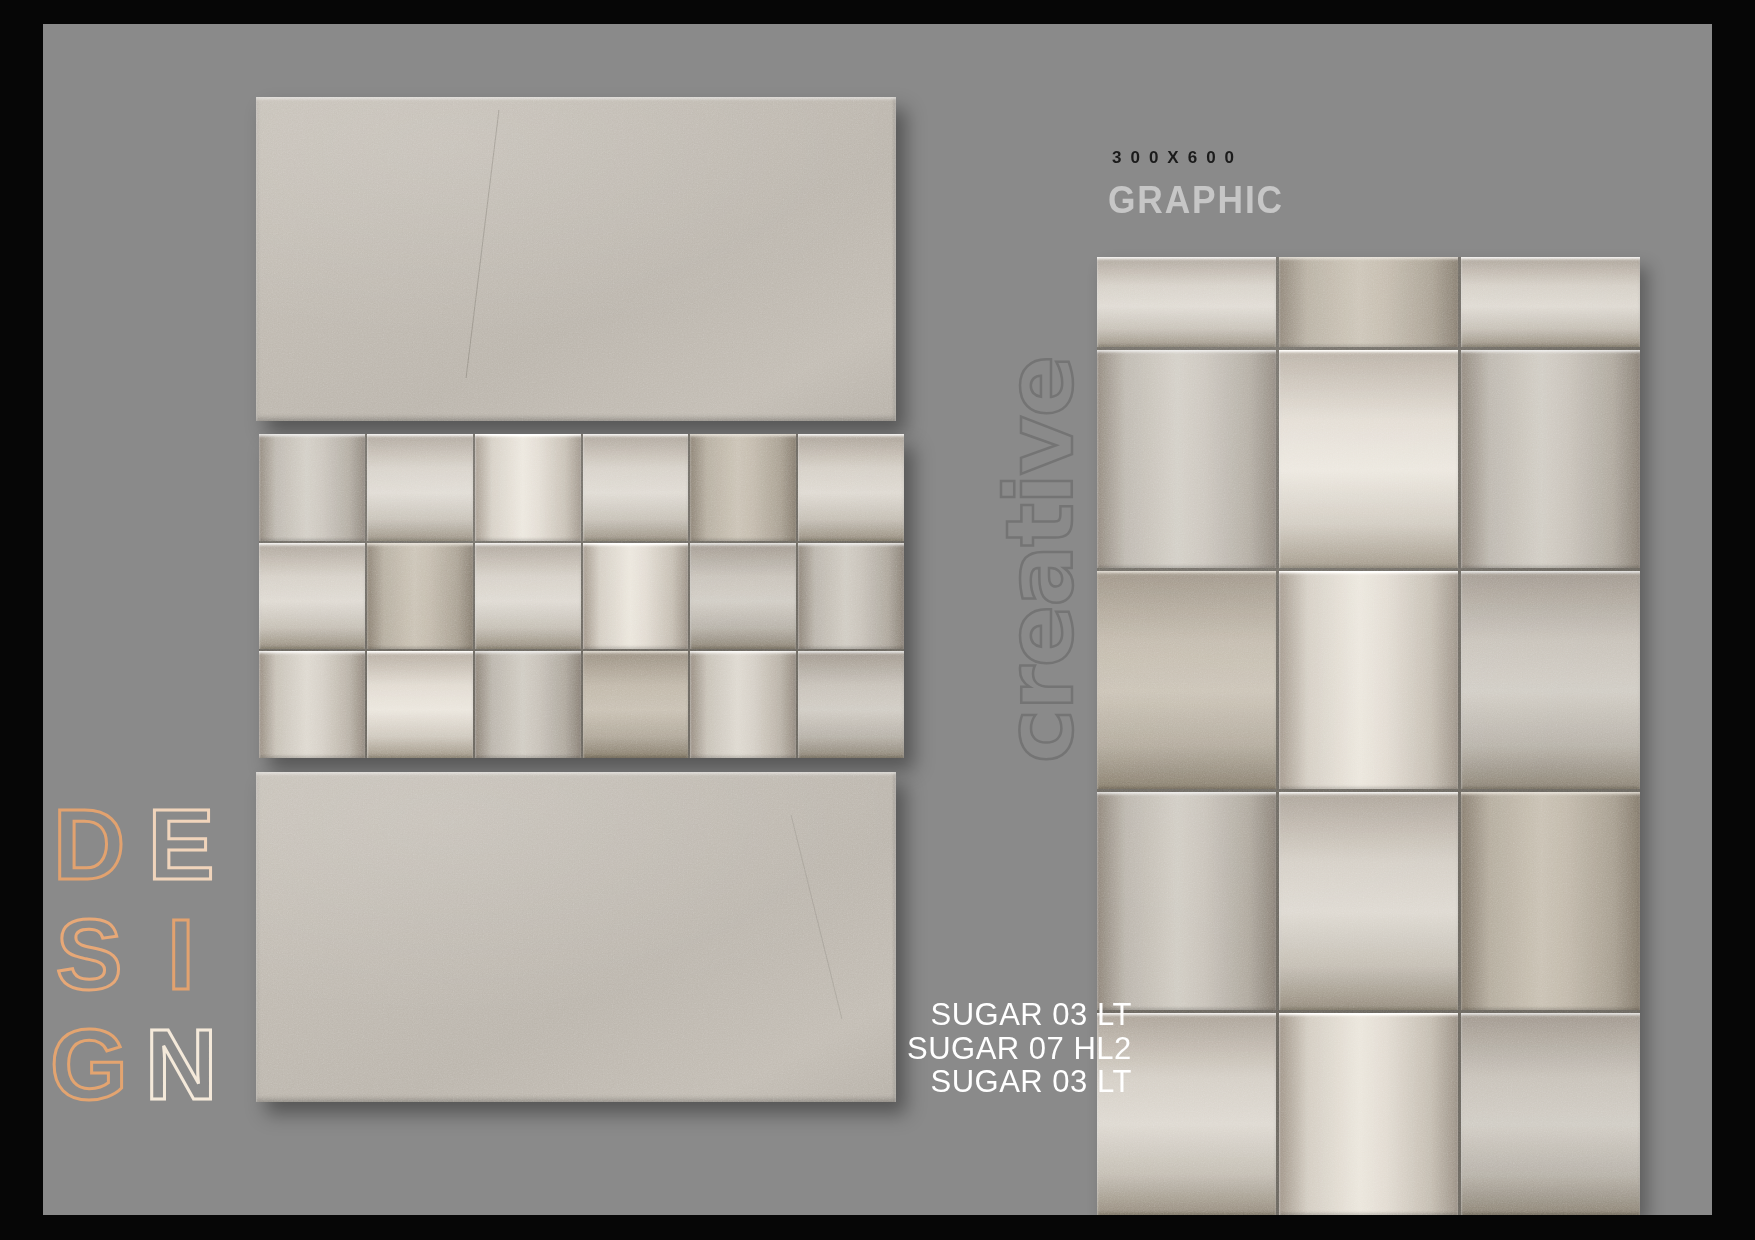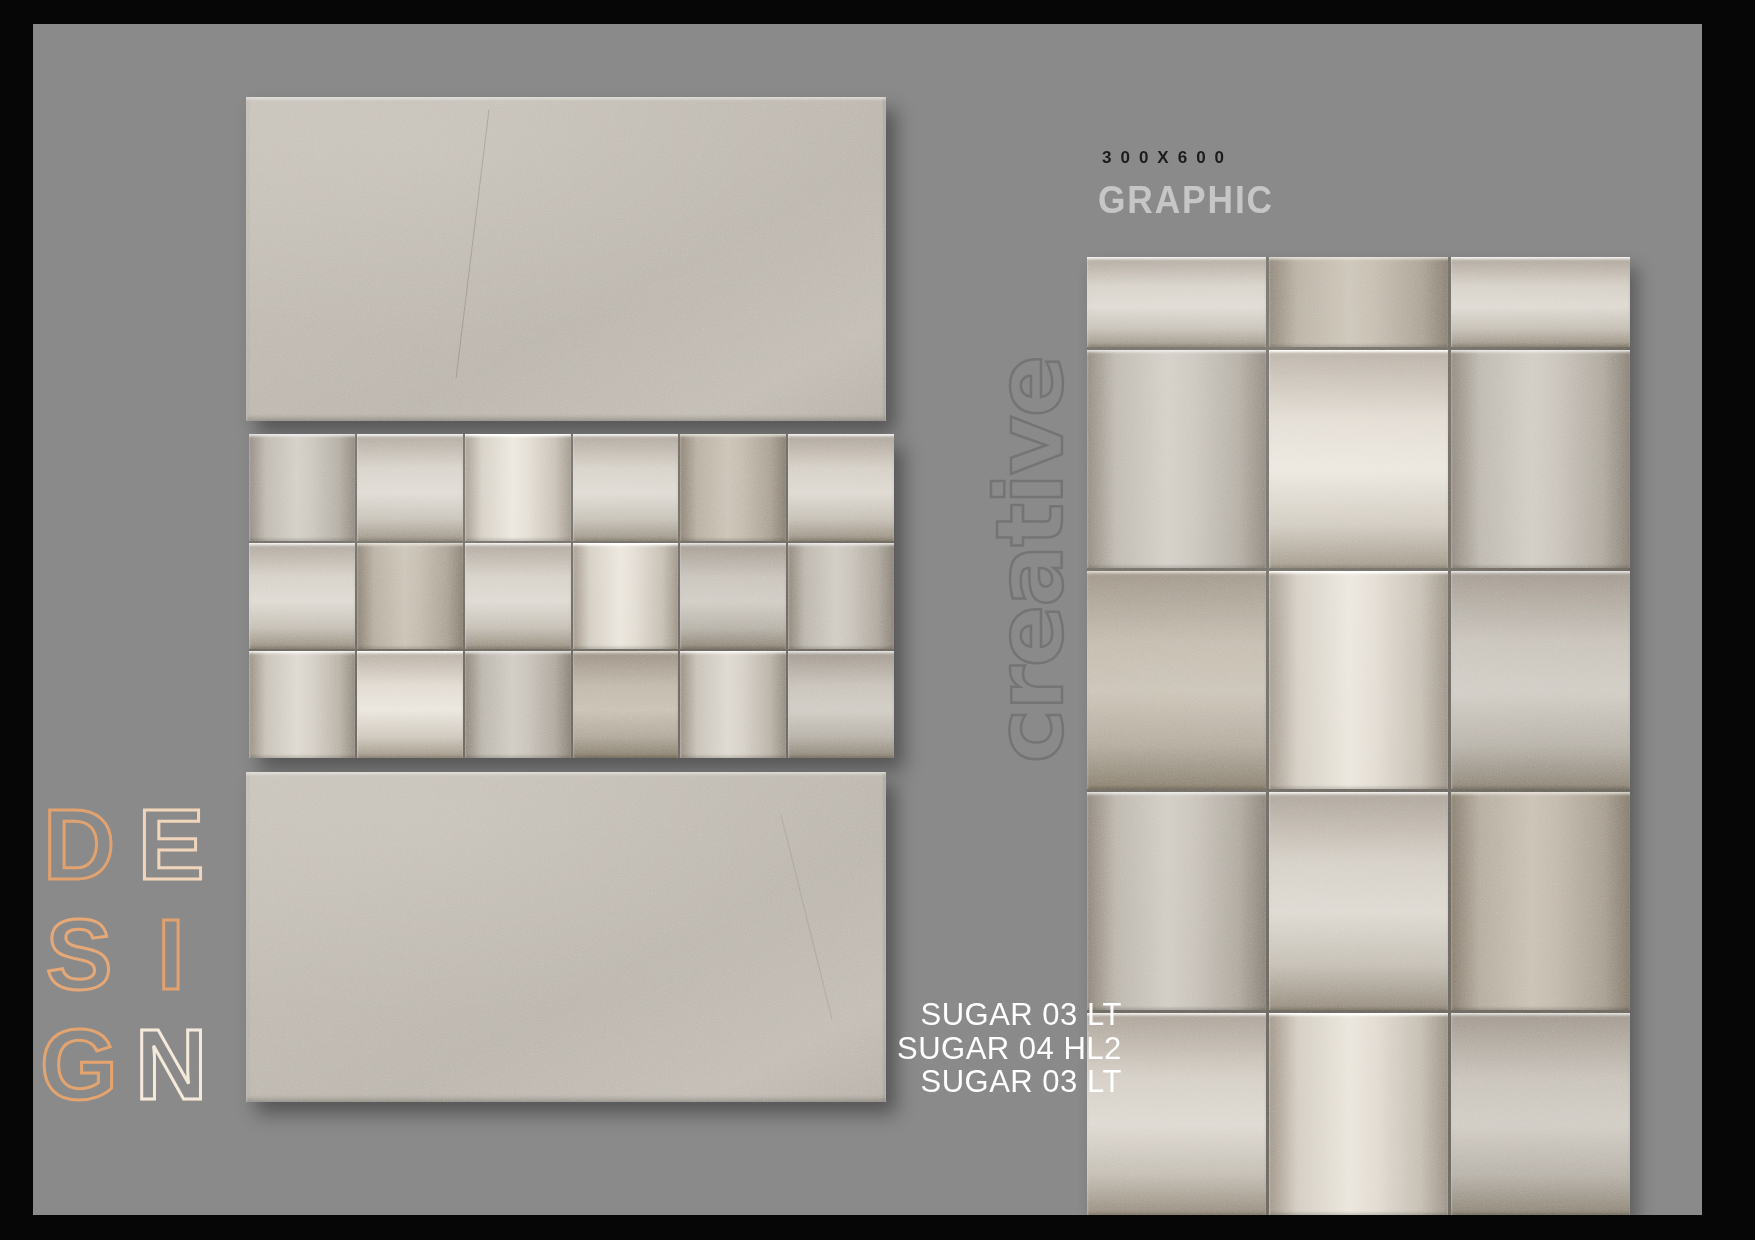--- a/index.html
+++ b/index.html
@@ -1,18 +1,18 @@
 <!DOCTYPE html>
 <html><head>
 <meta charset="utf-8">
 <style>
   html,body{margin:0;padding:0;background:#060606;}
   .stage{position:relative;width:1755px;height:1240px;background:#060606;overflow:hidden;
          font-family:"Liberation Sans", sans-serif;}
-  .canvas{position:absolute;left:33px;top:24px;width:1669px;height:1191px;background:#8a8a8a;overflow:hidden;}
+  .canvas{position:absolute;left:43px;top:24px;width:1669px;height:1191px;background:#8a8a8a;overflow:hidden;}
 
   
   .tile{position:absolute;overflow:hidden;box-shadow:10px 12px 18px rgba(0,0,0,.38);}
   .tile-top{left:213px;top:73px;width:640px;height:324px;}
   .tile-middle{left:216px;top:410px;width:645px;height:324px;}
   .tile-bottom{left:213px;top:748px;width:640px;height:330px;}
   .panel{left:1054px;top:233px;width:543px;height:958px;box-shadow:8px 10px 16px rgba(0,0,0,.32);}
 
   .plain-face{position:absolute;inset:0;
     background:linear-gradient(152deg,#c6c0b7 0%,#bfb9b0 35%,#bbb5ac 60%,#c2bcb3 85%,#b7b1a8 100%);
@@ -157,18 +157,18 @@
         <div class="design-letter" style="-webkit-text-stroke: 3px rgb(226, 162, 111);">D</div>
         <div class="design-letter" style="-webkit-text-stroke: 3px rgb(240, 212, 187);">E</div>
         <div class="design-letter" style="-webkit-text-stroke: 3px rgb(231, 168, 119);">S</div>
         <div class="design-letter" style="-webkit-text-stroke: 3px rgb(226, 162, 111);">I</div>
         <div class="design-letter" style="-webkit-text-stroke: 3px rgb(227, 164, 112);">G</div>
         <div class="design-letter" style="-webkit-text-stroke: 3px rgb(244, 233, 218);">N</div>
       </div>
 
     <div class="sugar-labels" id="sugar-labels">
         <div>SUGAR 03 LT</div>
-        <div>SUGAR 04 HL2</div>
+        <div>SUGAR 07 HL2</div>
         <div>SUGAR 03 LT</div>
       </div>
 
   </div>
 </div>
 
 </body></html>

